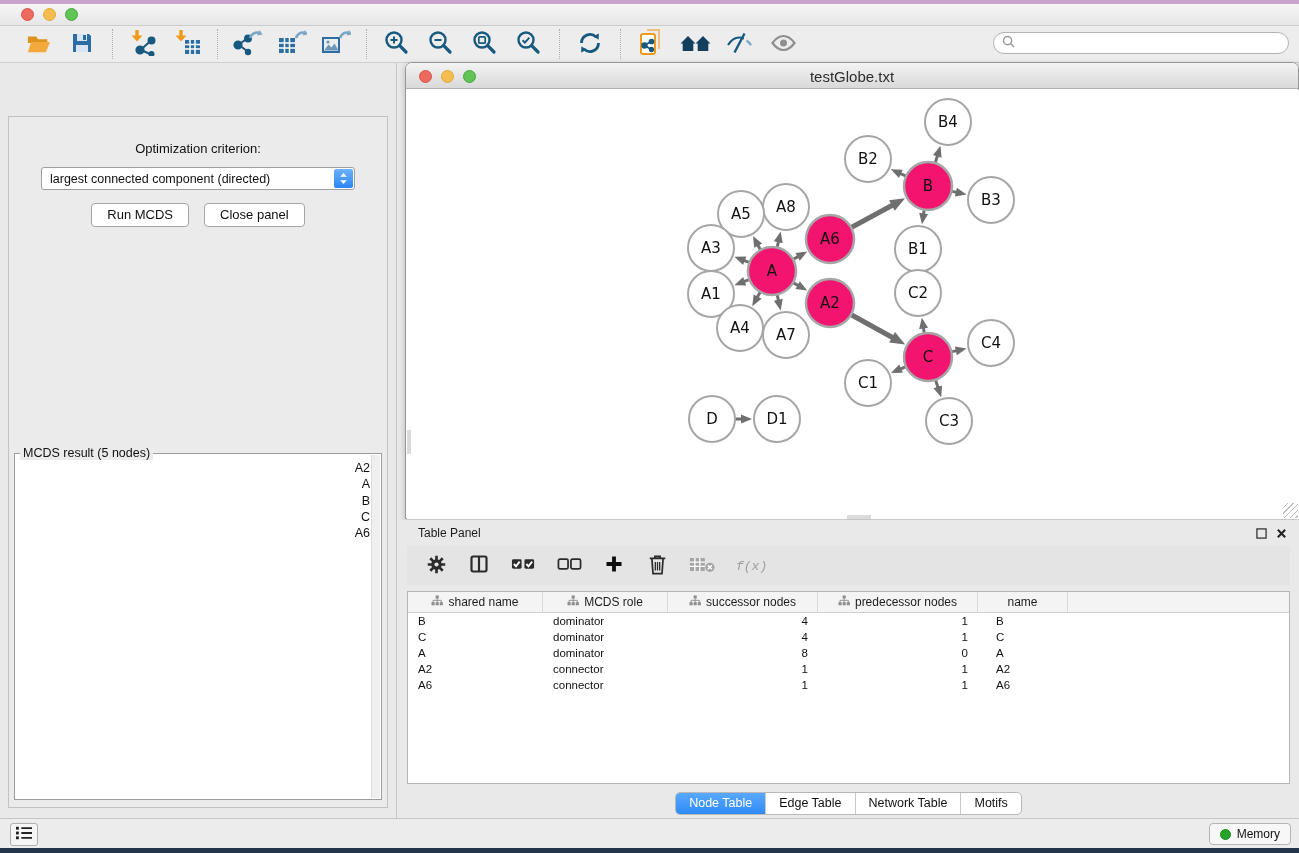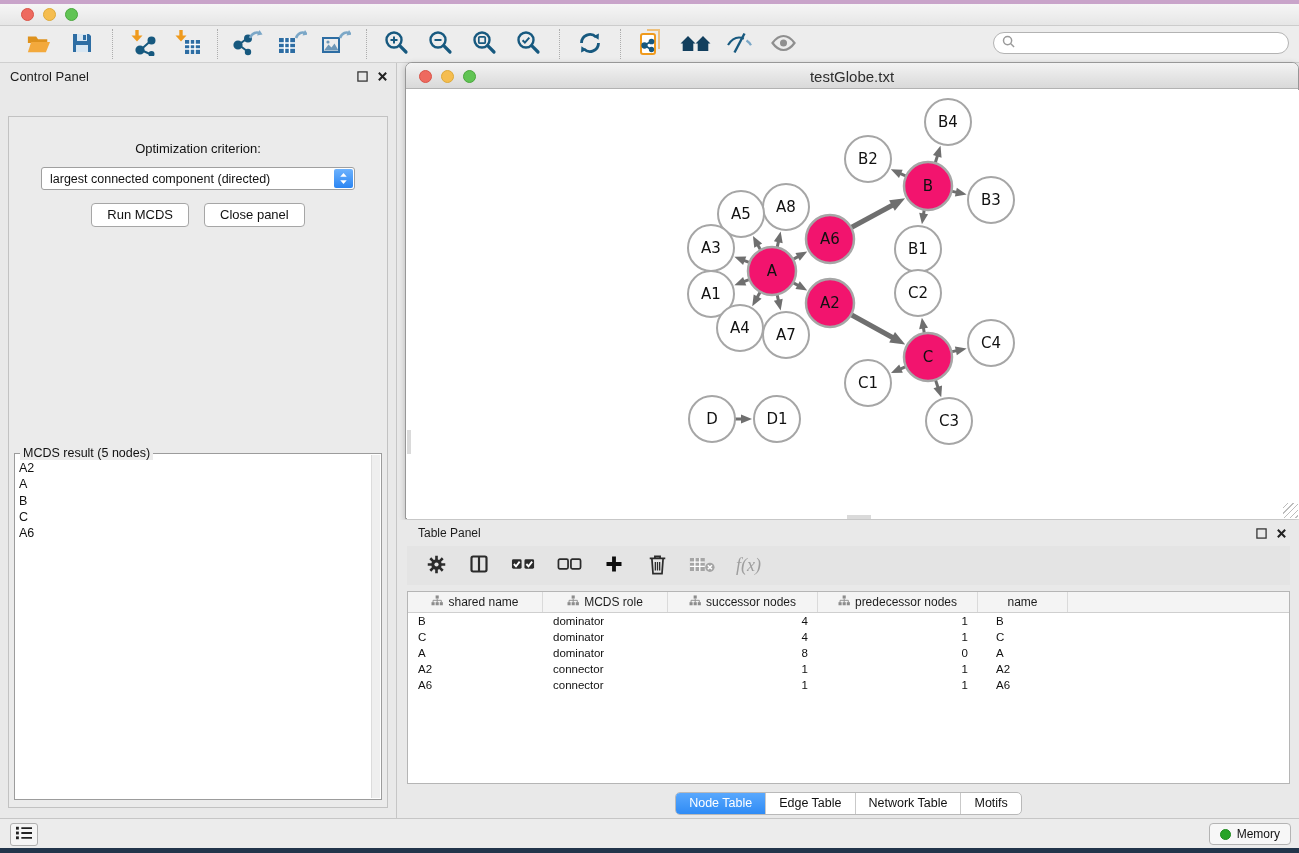--- a/index.html
+++ b/index.html
@@ -42,21 +42,21 @@
   .opt-label { text-align:center; margin-top:24px; font-size:13px; color:#111; }
   .dropdown { margin:11px auto 0; width:314px; height:23px; background:#fff; border:1px solid #9f9f9f;
               border-radius:3px; display:flex; align-items:center; position:relative; }
   .dropdown-value { font-size:12.5px; color:#111; padding-left:8px; white-space:nowrap; }
   .dropdown-stepper { position:absolute; right:1px; top:1px; bottom:1px; width:19px; border-radius:2px;
               background:linear-gradient(#6db2fd,#2a85f3); display:flex; align-items:center; justify-content:center; }
   .btn-row { display:flex; justify-content:center; gap:15px; margin-top:13px; }
   .push-btn { padding:3px 15px 4px; background:#fff; border:1px solid #a6a6a6; border-radius:4px;
               font-size:13px; color:#111; }
   .result-box { position:absolute; left:5px; right:5px; top:336px; bottom:7px;
-                border:1px solid #9c9c9c; background:#fff; }
+                border:1px solid #9c9c9c; background:#fff;text-align:right; }
   .result-legend { position:absolute; top:-8px; left:5px; background:#ebebeb; padding:0 3px;
                    font-size:12.5px; color:#111; }
   .result-list { position:absolute; inset:6px 11px 2px 4px; overflow:hidden; }
   .result-item { font-size:12.5px; color:#111; line-height:16.3px; }
   .result-scroll { position:absolute; top:1px; bottom:1px; right:1px; width:9px;
                    background:#efefef; border-left:1px solid #dcdcdc; }
 
   
   .net-window { position:absolute; left:405px; top:62px; width:894px; height:457px;
                 background:#fff; border:1px solid #979797; border-radius:7px 7px 0 0;
@@ -73,21 +73,21 @@
   .scroll-mark-h { position:absolute; left:440px; bottom:0; width:24px; height:4px; background:#dadada; }
 
   
   .table-panel { position:absolute; left:398px; right:0; top:520px; height:298px; background:#e9e9e9; }
   .tp-header { position:relative; height:25px; }
   .tp-title { position:absolute; left:20px; top:6px; font-size:12px; color:#1c1c1c; }
   .tp-header .panel-ctl { right:12px; }
   .tp-toolbar { position:absolute; left:9px; right:9px; top:26px; height:39px; background:#e4e4e4;
                 display:flex; align-items:center; gap:21px; padding-left:18px; }
   .tp-btn { display:flex; align-items:center; justify-content:center; min-width:22px; height:26px; }
-  .fx-label { font-family:Liberation Serif, serif; font-style:italic; font-size:18px; color:#9e9e9e; }
+  .fx-label { font-family:Liberation Mono, monospace; font-style:italic; font-size:13px; color:#9e9e9e; }
   .data-table { position:absolute; left:9px; right:9px; top:71px; height:193px; background:#fff;
                 border:1px solid #b5b5b5; overflow:hidden; }
   .dt-header { display:flex; height:21px; background:#f4f4f4; border-bottom:1px solid #cfcfcf; }
   .dt-hcell { display:flex; align-items:center; justify-content:center; gap:5px;
               font-size:12px; color:#1d1d1d; border-right:1px solid #dadada; }
   .dt-row { display:flex; height:16px; }
   .dt-cell { font-size:11.5px; color:#111; line-height:16px; white-space:nowrap; overflow:hidden; }
   .tp-tabs { position:absolute; left:0; right:0; top:272px; display:flex; justify-content:center; }
   .seg { display:flex; border:1px solid #b9b9b9; border-radius:5px; overflow:hidden; background:#fff; }
   .seg-tab { padding:3px 13px 4px; font-size:12.5px; color:#111; border-left:1px solid #c9c9c9; }
@@ -272,31 +272,20 @@
     <span>
       <svg width="13" height="13" viewBox="0 0 14 14">
           <circle cx="6" cy="6" r="4.4" fill="none" stroke="#9a9a9a" stroke-width="1.6"></circle>
           <path d="M9.5 9.5L13 13" stroke="#9a9a9a" stroke-width="1.6"></path>
         </svg>
     </span>
   </div>
 </div>
 
 <div class="control-panel">
-  <div class="cp-header">
-    <span class="cp-title">Control Panel</span>
-    <span class="panel-ctl">
-      <span><svg width="11" height="11" viewBox="0 0 12 12">
-            <rect x="1" y="1" width="10" height="10" fill="none" stroke="#333" stroke-width="1.4"></rect>
-          </svg></span>
-      <span><svg width="11" height="11" viewBox="0 0 12 12">
-            <path d="M2 2l8 8M10 2l-8 8" stroke="#222" stroke-width="2.2"></path>
-          </svg></span>
-    </span>
-  </div>
   <div class="cp-content">
     <div class="opt-label">Optimization criterion:</div>
     <div class="dropdown">
       <span class="dropdown-value">largest connected component (directed)</span>
       <span class="dropdown-stepper">
         <svg width="9" height="13" viewBox="0 0 10 14">
             <path d="M5 1l3.6 4H1.4z" fill="#fff"></path>
             <path d="M5 13L1.4 9h7.2z" fill="#fff"></path>
           </svg>
       </span>

